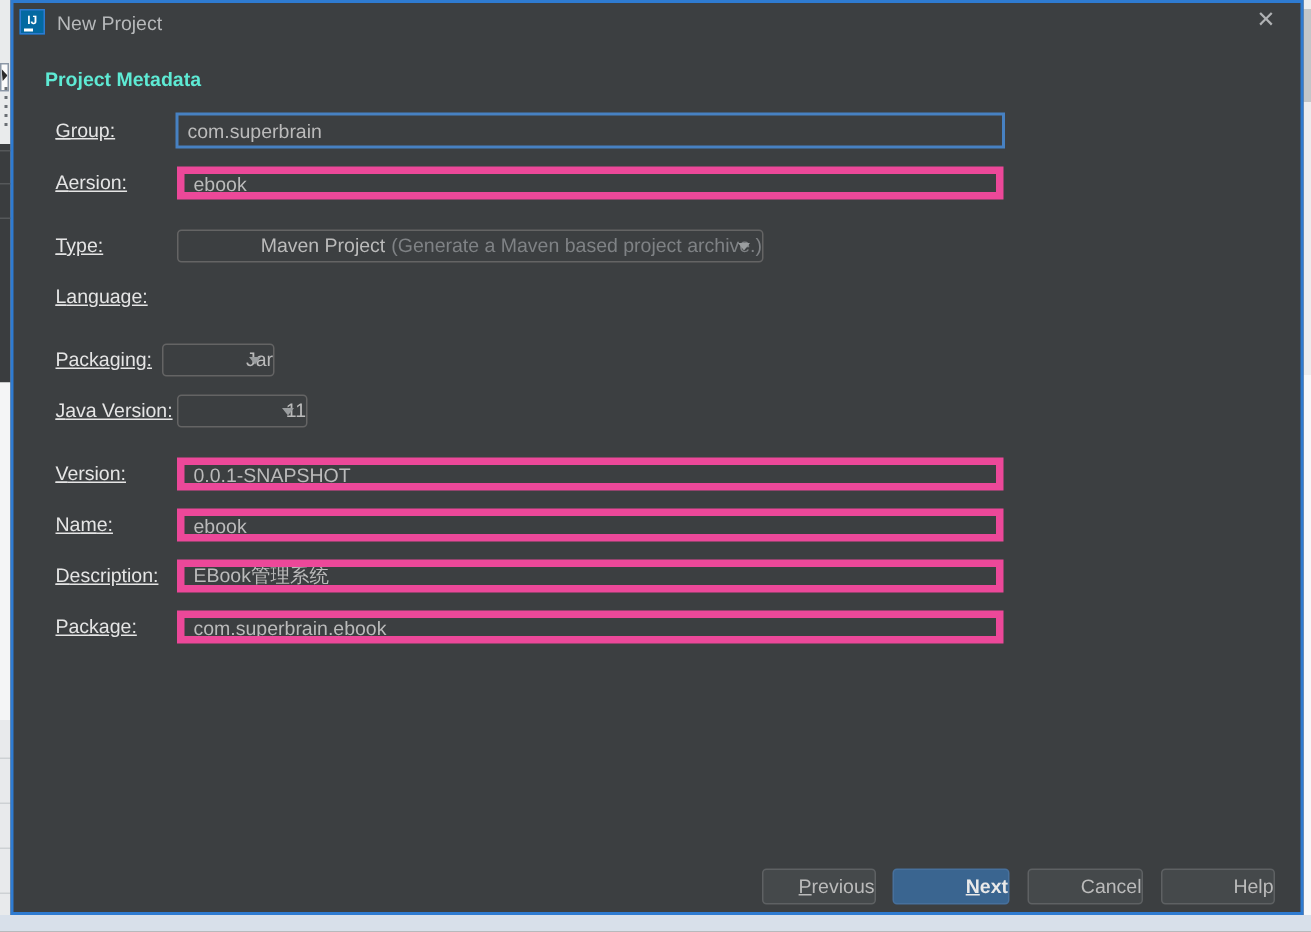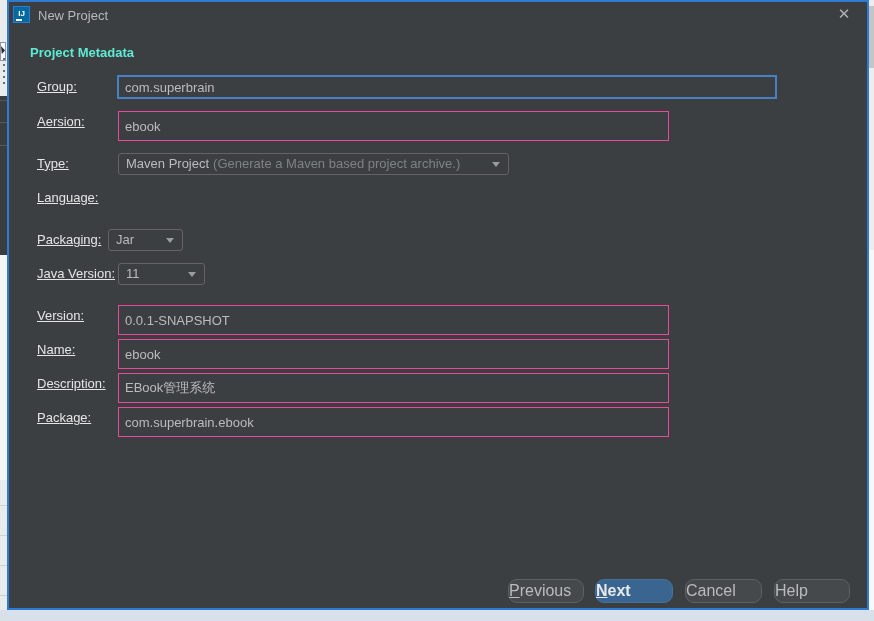--- a/index.html
+++ b/index.html
@@ -43,42 +43,42 @@
   .close-btn{
     position:absolute;right:13px;top:1px;width:20px;height:22px;
     color:#b0b2b4;font-size:15px;line-height:22px;text-align:center;cursor:default;
   }
   .section-title{position:absolute;left:21px;top:43px;font-weight:bold;color:#5eead4;font-size:13px;}
 
   .lbl{position:absolute;left:28px;height:22px;line-height:22px;color:#e5e5e5;white-space:nowrap;text-decoration:underline;}
   .mn{text-decoration:underline;text-underline-offset:1px;}
 
   .tf{
-    position:absolute;height:30px;background:#3c3f41;border:1px solid #ec4899;
+    position:absolute;height:22px;background:#3c3f41;border:5px solid #ec4899;
     color:#bbbbbb;font-size:13px;padding:0 6px;box-sizing:border-box;
     font-family:"Liberation Sans",sans-serif;outline:none;border-radius:0;
   }
   .tf-focus{border:2px solid #4781c2;}
 
   .dd{
     position:absolute;height:22px;background:#3c3f41;border:1px solid #646464;
     border-radius:3px;box-sizing:border-box;line-height:20px;padding-left:7px;
-    color:#bbbbbb;white-space:nowrap;cursor:default;
+    color:#bbbbbb;white-space:nowrap;cursor:default;text-align:right;
   }
   .dd .hint{color:#7f8285;margin-left:4px;}
   .chev{
     position:absolute;right:8px;top:8px;width:0;height:0;
     border-left:4px solid transparent;border-right:4px solid transparent;
     border-top:5px solid #9a9d9f;
   }
 
   .btn{
     position:absolute;top:577px;height:24px;box-sizing:border-box;
-    background:#45494b;border:1px solid #5e6163;border-radius:9px;
-    color:#bbbbbb;font-size:16px;text-align:left;line-height:22px;cursor:default;
+    background:#45494b;border:1px solid #5e6163;border-radius:3px;
+    color:#bbbbbb;font-size:13px;text-align:right;line-height:22px;cursor:default;
     white-space:nowrap;
   }
   .btn-next{background:#3a6590;border-color:#47709c;color:#e9e9e9;font-weight:bold;}
 </style>
 </head>
 <body>
 
 <div class="stage">
 
   <div class="abs ls-top"></div>
@@ -105,21 +105,21 @@
     <div class="titlebar">
       <span class="app-icon">IJ</span>
       <span class="app-icon-underline abs"></span>
       <span class="win-title">New Project</span>
       <span class="close-btn">✕</span>
     </div>
 
     <div class="section-title">Project Metadata</div>
 
     <span class="lbl" style="top:74px"><span></span><span class="mn">G</span><span>roup:</span></span>
-    <input class="tf tf-focus" style="left: 108px; top: 73px; width: 660px; height: 24px;" readonly="" value="com.superbrain">
+    <input class="tf tf-focus" style="left: 108px; top: 73px; width: 553px; height: 24px;" readonly="" value="com.superbrain">
 
     <span class="lbl" style="top:109px"><span></span><span class="mn">A</span><span>ersion:</span></span>
     <input class="tf" style="left: 109px; top: 109px; width: 551px;" readonly="" value="ebook">
 
     <span class="lbl" style="top:151px"><span></span><span class="mn">T</span><span>ype:</span></span>
     <div class="dd" style="left:109px;top:151px;width:391px">
       <span>Maven Project</span><span class="hint">(Generate a Maven based project archive.)</span>
       <span class="chev"></span>
     </div>
 

